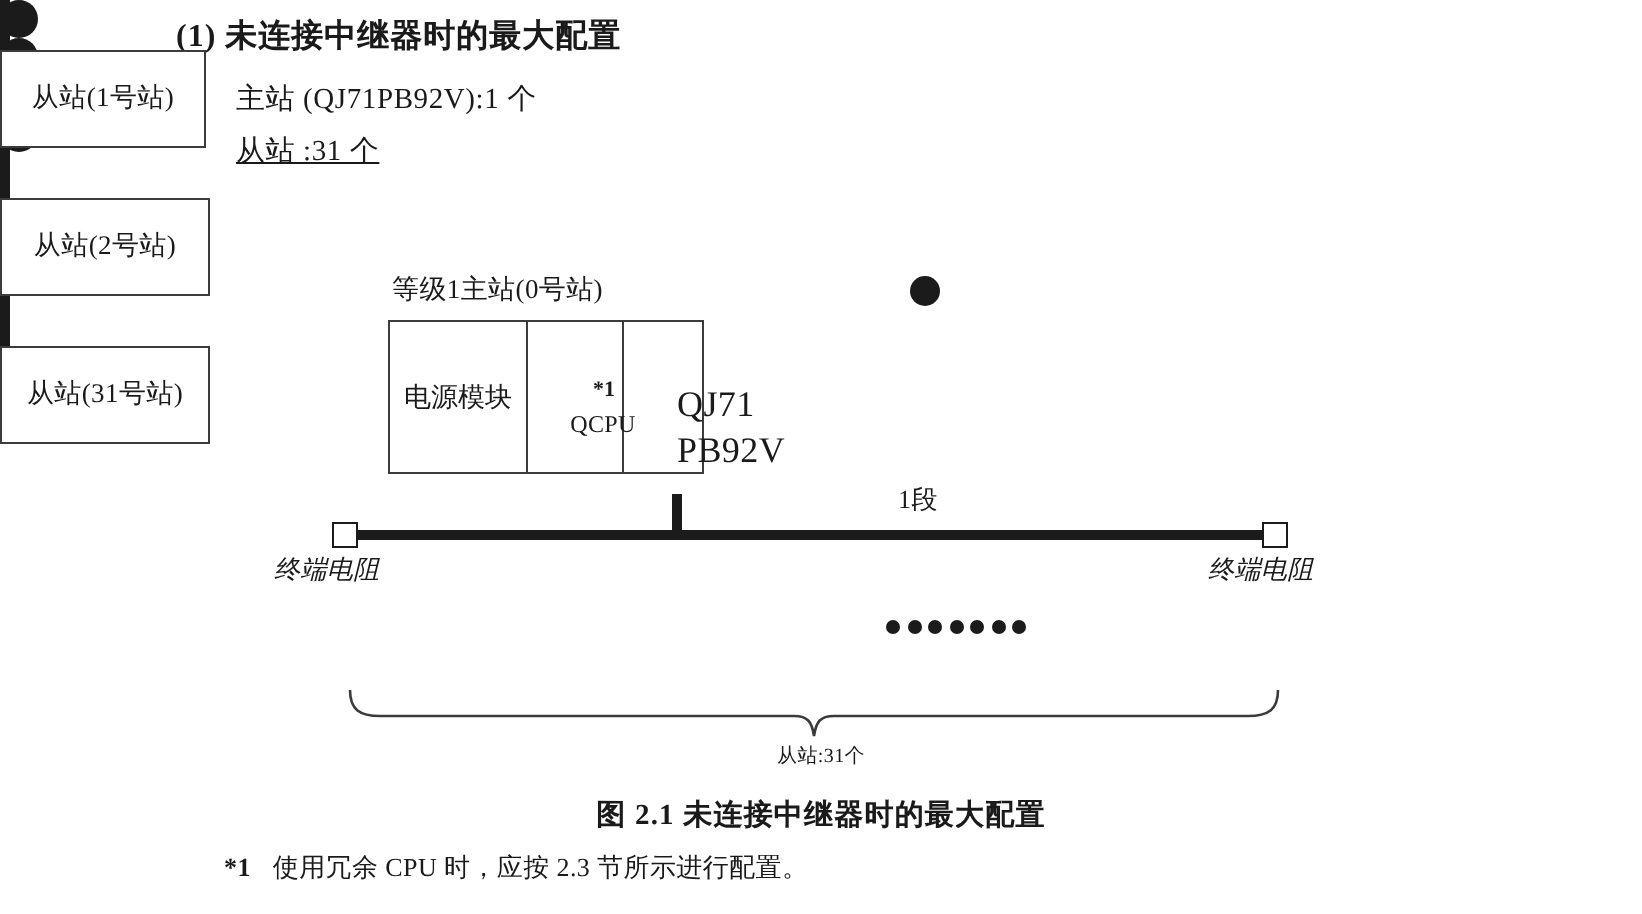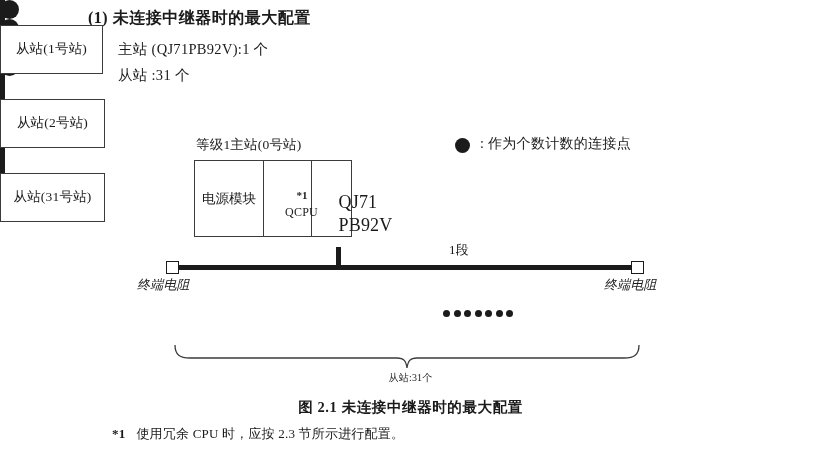--- a/index.html
+++ b/index.html
@@ -27,21 +27,21 @@
     white-space: nowrap;
   }
   .subline {
     position: absolute;
     left: 118px;
     font-size: 14.5px;
     white-space: nowrap;
     letter-spacing: 0.3px;
   }
   .subline-1 { top: 40px; }
-  .subline-2 { top: 66px; }
+  .subline-2 { top: 66px; text-decoration: underline; }
 
   
   .figure {
     position: absolute;
     left: 0;
     top: 0;
     width: 821px;
     height: 457px;
   }
   .figure > * { position: absolute; }
@@ -248,21 +248,20 @@
 <div class="heading">
   <span>(1)</span>
   <span>未连接中继器时的最大配置</span>
 </div>
 <div class="subline subline-1">主站 (QJ71PB92V):1 个</div>
 <div class="subline subline-2">从站 :31 个</div>
 
 <div class="figure">
 
   <div class="legend-dot"></div>
-  <div class="legend-text">: 作为个数计数的连接点</div>
 
   <div class="rack-caption">等级1主站(0号站)</div>
 
   <div class="rack">
     <div class="rack-cell cell-power">
       <span>电源模块</span>
     </div>
     <div class="rack-cell cell-cpu">
       <span class="cpu-note">*1</span>
       <span class="cpu-label">QCPU</span>

